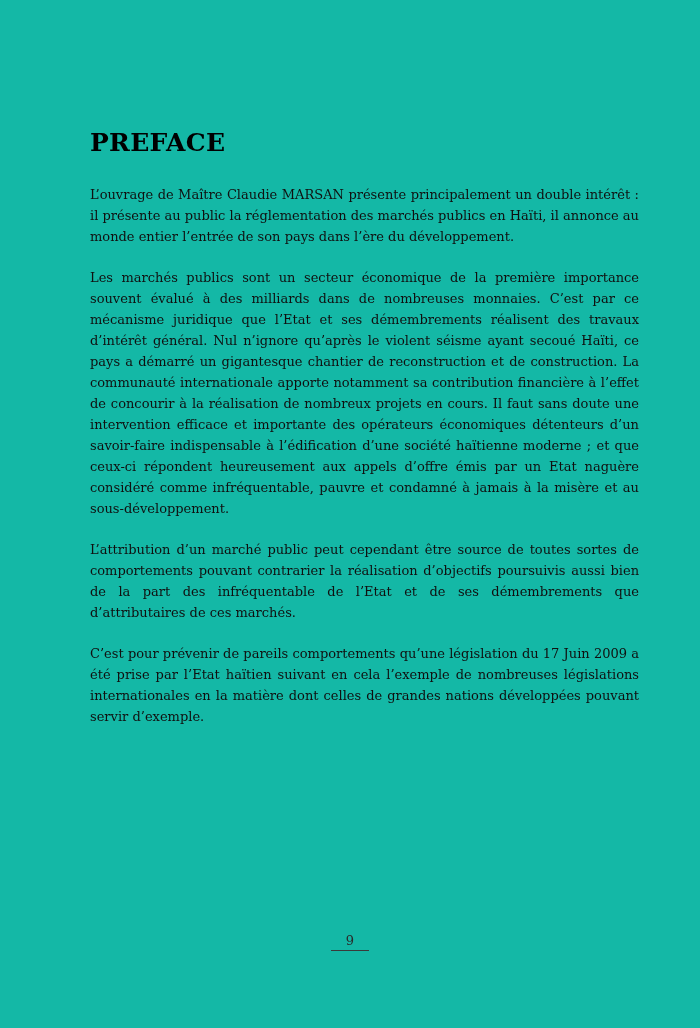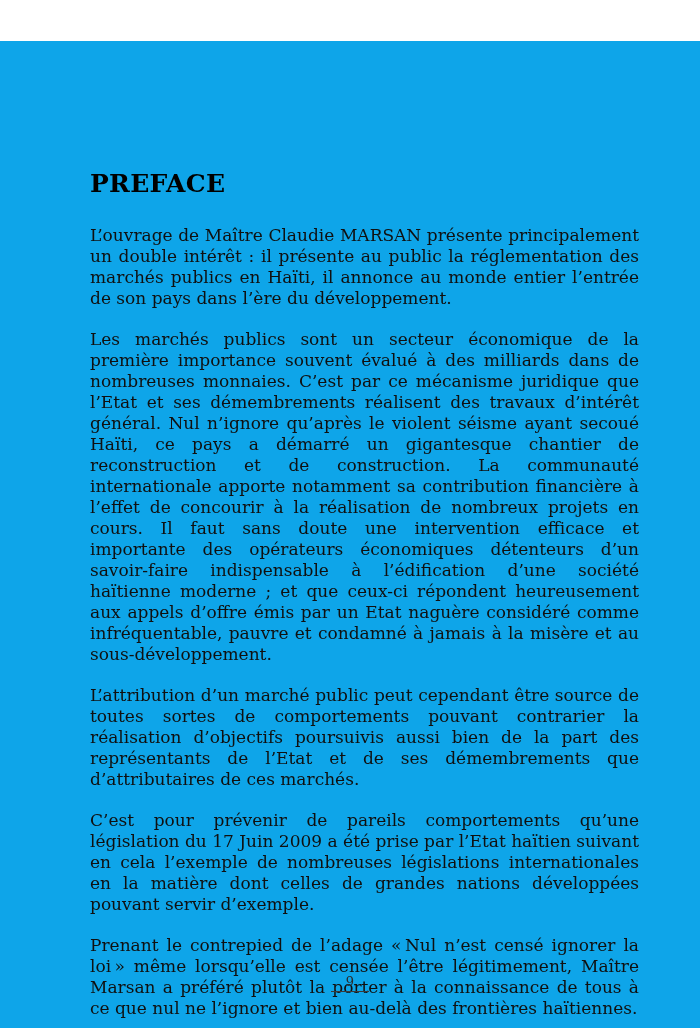--- a/index.html
+++ b/index.html
@@ -14,22 +14,21 @@
     position: relative;
     overflow: hidden;
     font-family: "DejaVu Serif", "Liberation Serif", serif;
     color: #0a0a0a;
     -webkit-font-smoothing: antialiased;
   }
 
   .page {
     position: absolute;
     inset: 0;
-    background: #0ea5e9;
-    margin-top: 41px;
+    background: #14b8a6;
   }
 
   .content {
     position: absolute;
     left: 90px;
     top: 128px;
     width: 549px;
   }
 
   .page-title {
@@ -42,21 +41,21 @@
     margin: 0 0 26px 0;
     text-align: left;
   }
 
   .body-copy {
     margin: 0;
   }
 
   .para {
     font-family: "DejaVu Serif", "Liberation Serif", serif;
-    font-size: 17px;
+    font-size: 13px;
     line-height: 21px;
     text-align: justify;
     text-justify: inter-word;
     color: #101010;
     margin: 0 0 20px 0;
     hyphens: none;
     word-spacing: 0px;
   }
 
   .para:last-child {
@@ -87,23 +86,22 @@
 
 <div class="page">
 
   <div class="content">
 
     <h1 class="page-title">PREFACE</h1>
 
     <div class="body-copy">
       <p class="para">L’ouvrage de Maître Claudie MARSAN présente principalement un double intérêt : il présente au public la réglementation des marchés publics en Haïti, il annonce au monde entier l’entrée de son pays dans l’ère du développement.</p>
       <p class="para">Les marchés publics sont un secteur économique de la première importance souvent évalué à des milliards dans de nombreuses monnaies. C’est par ce mécanisme juridique que l’Etat et ses démembrements réalisent des travaux d’intérêt général. Nul n’ignore qu’après le violent séisme ayant secoué Haïti, ce pays a démarré un gigantesque chantier de reconstruction et de construction. La communauté internationale apporte notamment sa contribution financière à l’effet de concourir à la réalisation de nombreux projets en cours. Il faut sans doute une intervention efficace et importante des opérateurs économiques détenteurs d’un savoir-faire indispensable à l’édification d’une société haïtienne moderne ; et que ceux-ci répondent heureusement aux appels d’offre émis par un Etat naguère considéré comme infréquentable, pauvre et condamné à jamais à la misère et au sous-développement.</p>
-      <p class="para">L’attribution d’un marché public peut cependant être source de toutes sortes de comportements pouvant contrarier la réalisation d’objectifs poursuivis aussi bien de la part des représentants de l’Etat et de ses démembrements que d’attributaires de ces marchés.</p>
+      <p class="para">L’attribution d’un marché public peut cependant être source de toutes sortes de comportements pouvant contrarier la réalisation d’objectifs poursuivis aussi bien de la part des infréquentable de l’Etat et de ses démembrements que d’attributaires de ces marchés.</p>
       <p class="para">C’est pour prévenir de pareils comportements qu’une législation du 17 Juin 2009 a été prise par l’Etat haïtien suivant en cela l’exemple de nombreuses législations internationales en la matière dont celles de grandes nations développées pouvant servir d’exemple.</p>
-      <p class="para">Prenant le contrepied de l’adage « Nul n’est censé ignorer la loi » même lorsqu’elle est censée l’être légitimement, Maître Marsan a préféré plutôt la porter à la connaissance de tous à ce que nul ne l’ignore et bien au-delà des frontières haïtiennes.</p>
     </div>
 
   </div>
 
   <div class="footer">
     <span class="folio">9</span>
   </div>
 
 </div>
 

